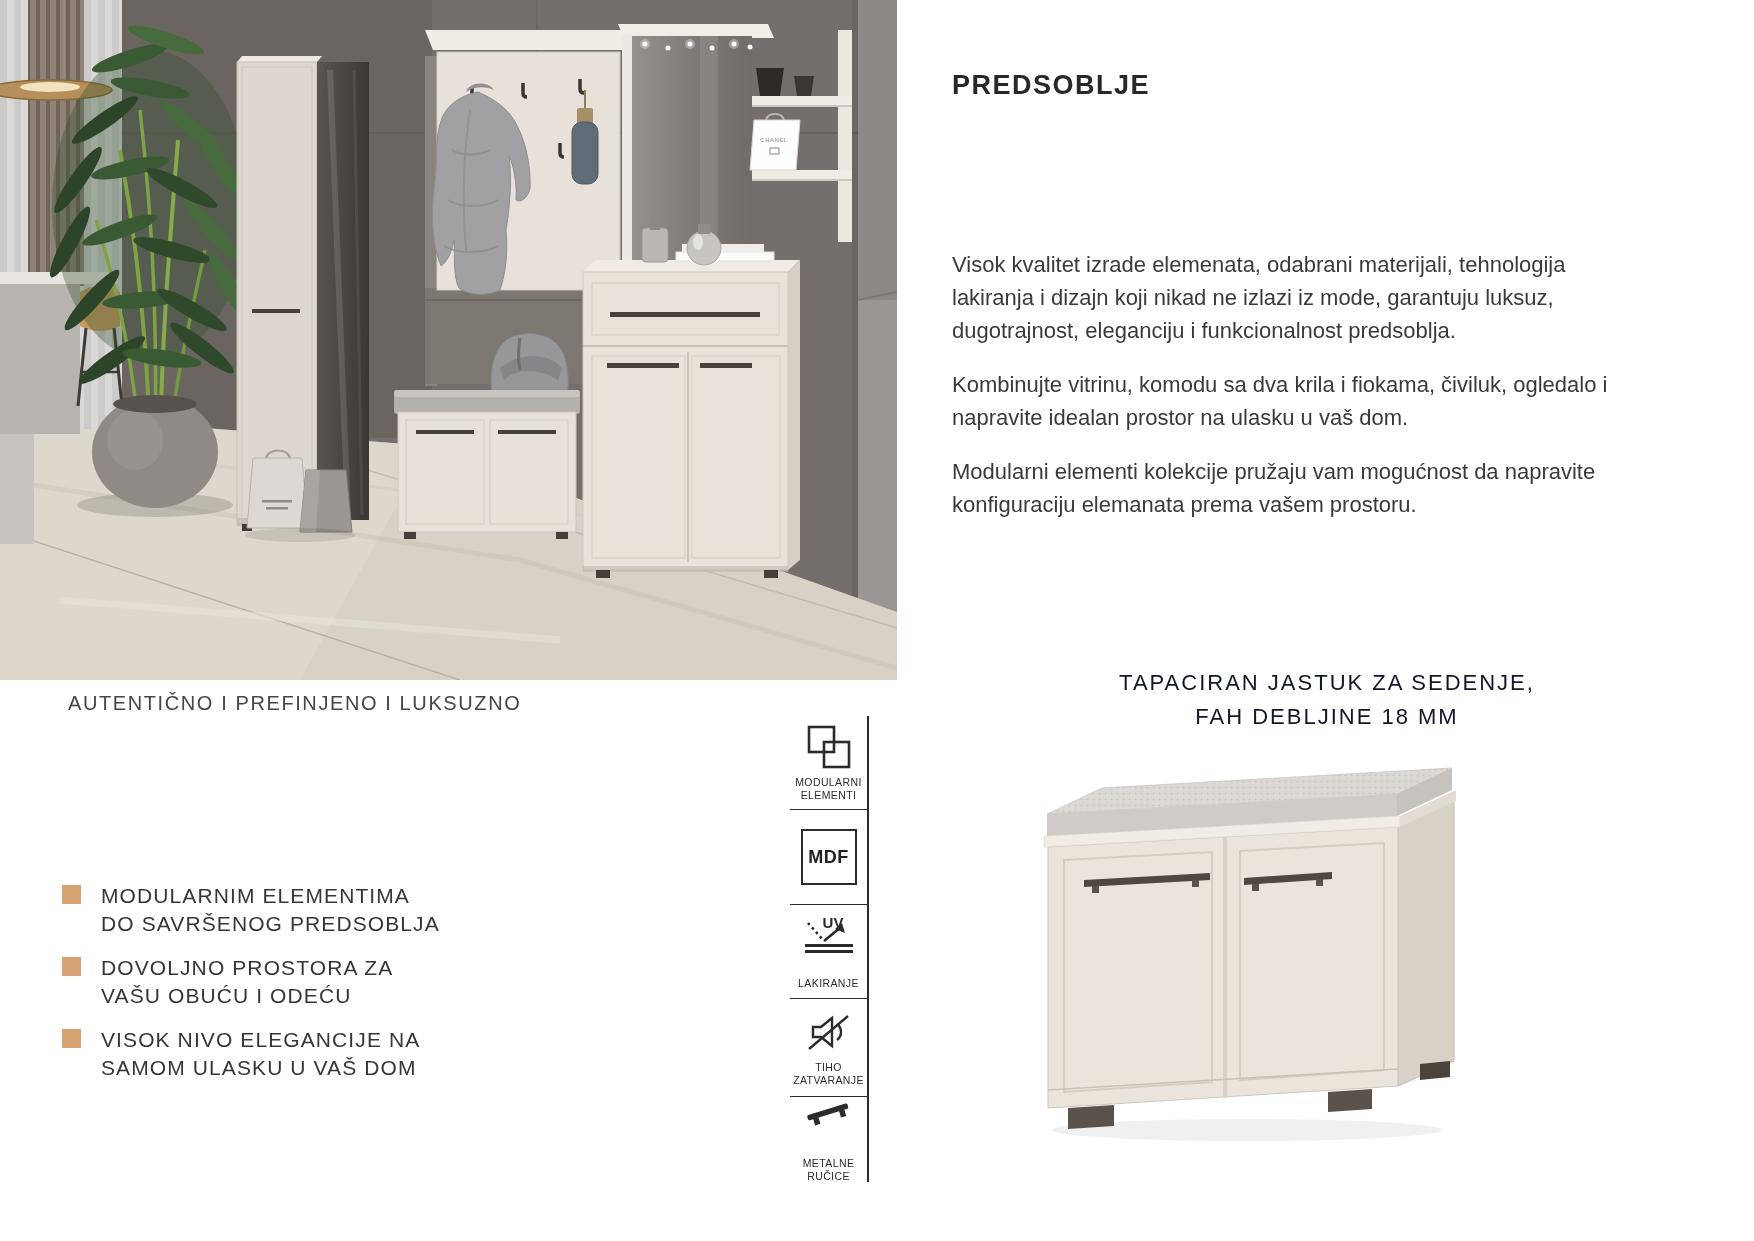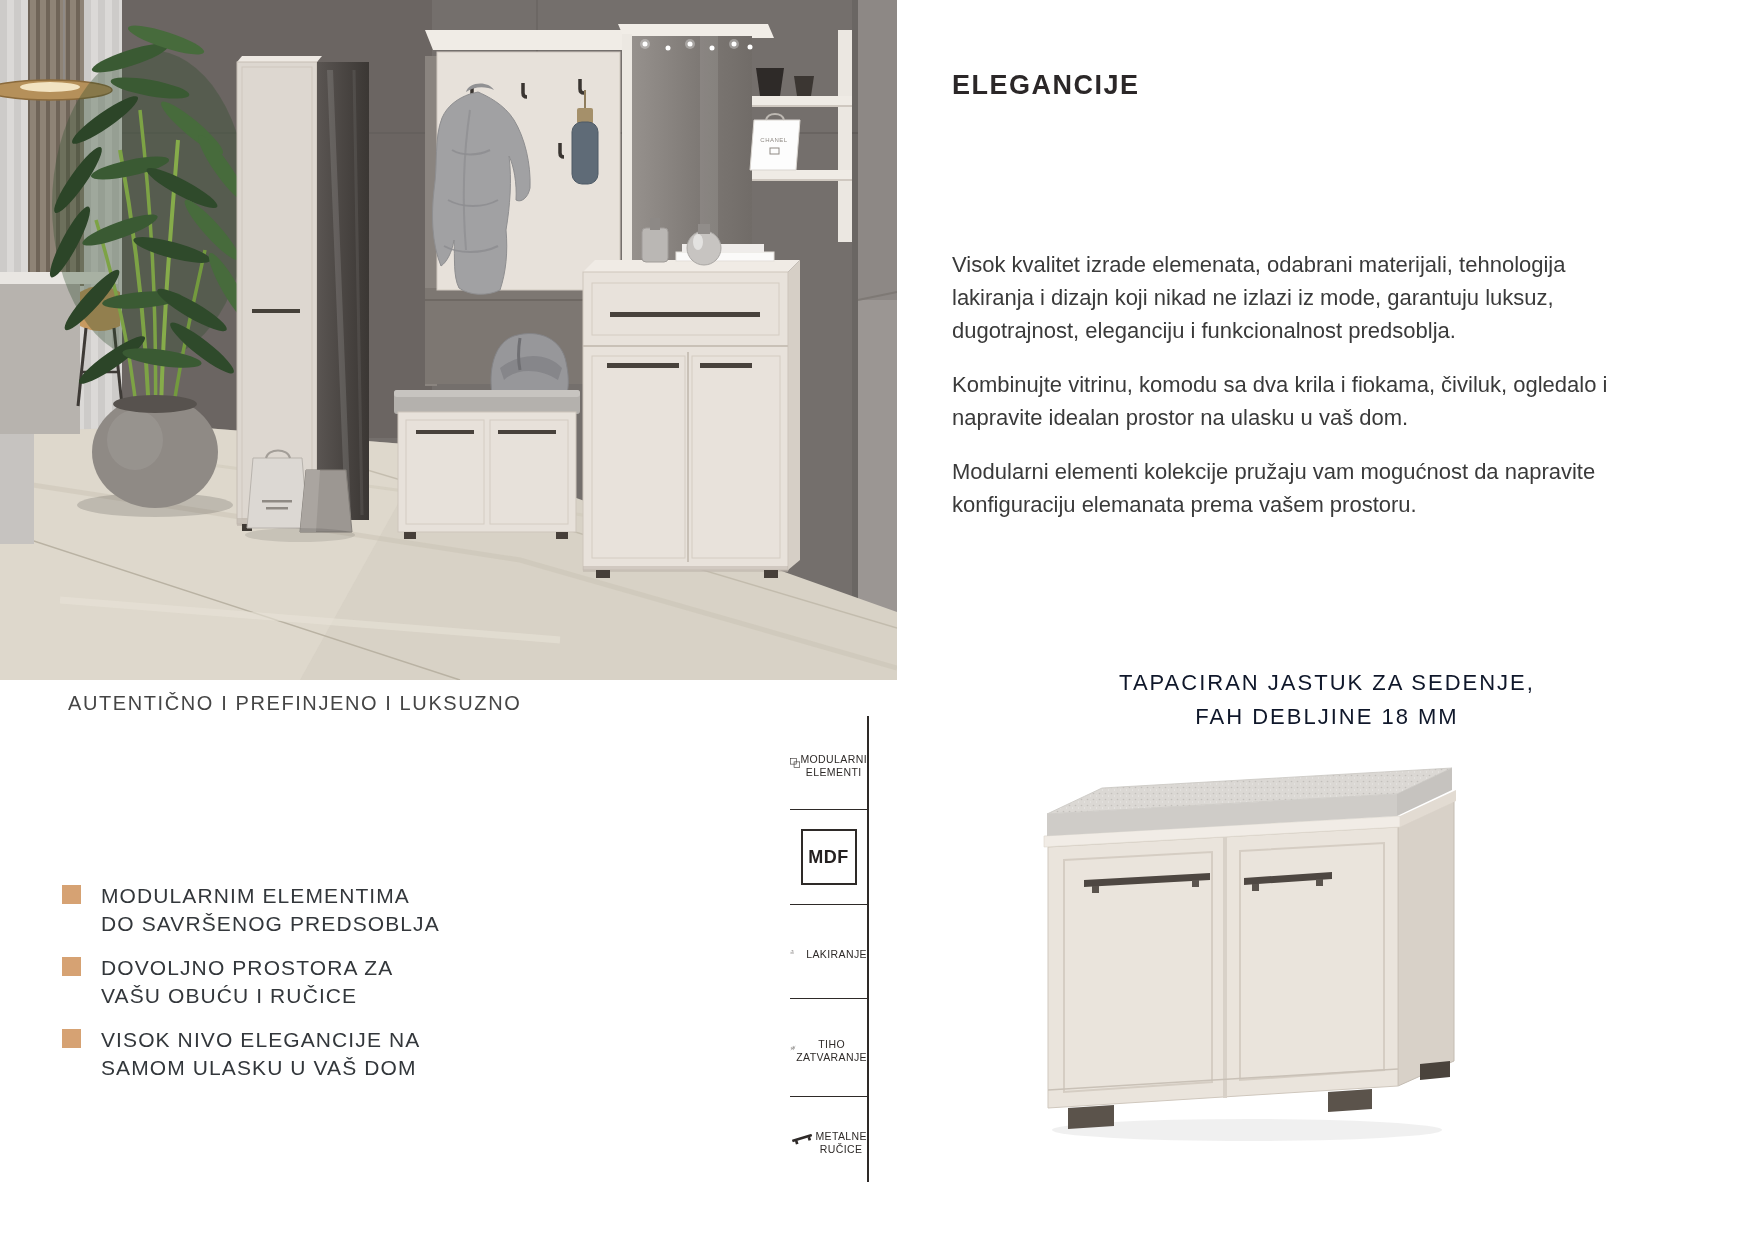--- a/index.html
+++ b/index.html
@@ -21,21 +21,21 @@
   .bullet .txt{
     margin-left:20px;font-size:21px;line-height:28px;letter-spacing:1.1px;
     color:#33373b;white-space:pre-line;
   }
 
   .features{
     position:absolute;left:790px;top:716px;width:79px;
     border-right:2px solid #2e2a28;box-sizing:border-box;
   }
   .feature{
-    display:flex;align-items:center;justify-content:center;
+    display:flex;flex-direction:column;align-items:center;justify-content:center;
     border-bottom:1.5px solid #2e2a28;box-sizing:border-box;
   }
   .feature:last-child{border-bottom:none;justify-content:space-between;}
   .f1{height:94px;} .f2{height:95px;} .f3{height:94px;gap:12px;} .f4{height:98px;} .f5{height:85px;}
   .feature .label{
     font-size:10.5px;line-height:12.5px;letter-spacing:.4px;color:#2e2a28;
     text-align:center;white-space:pre-line;margin-top:6px;
   }
   .mdf-box{
     width:56px;height:56px;border:2px solid #2e2a28;box-sizing:border-box;
@@ -303,21 +303,21 @@
 
   <div class="bullets">
     <div class="bullet">
       <span class="sq"></span>
       <span class="txt">MODULARNIM ELEMENTIMA
 DO SAVRŠENOG PREDSOBLJA</span>
     </div>
     <div class="bullet">
       <span class="sq"></span>
       <span class="txt">DOVOLJNO PROSTORA ZA
-VAŠU OBUĆU I RUČICE</span>
+VAŠU OBUĆU I ODEĆU</span>
     </div>
     <div class="bullet">
       <span class="sq"></span>
       <span class="txt">VISOK NIVO ELEGANCIJE NA
 SAMOM ULASKU U VAŠ DOM</span>
     </div>
   </div>
 
   <div class="features">
     <div class="feature f1">
@@ -358,21 +358,21 @@
           <rect x="5" y="12" width="42" height="5.5" rx="1.5"></rect>
           <rect x="10" y="17" width="5.5" height="7"></rect>
           <rect x="37" y="17" width="5.5" height="7"></rect>
         </g>
       </svg>
       <div class="label">METALNE
 RUČICE</div>
     </div>
   </div>
 
-  <div class="kicker">ELEGANCIJE</div>
+  <div class="kicker">PREDSOBLJE</div>
 
   <div class="paras">
     <p>Visok kvalitet izrade elemenata, odabrani materijali, tehnologija
 lakiranja i dizajn koji nikad ne izlazi iz mode, garantuju luksuz,
 dugotrajnost, eleganciju i funkcionalnost predsoblja.</p>
     <p>Kombinujte vitrinu, komodu sa dva krila i fiokama, čiviluk, ogledalo i
 napravite idealan prostor na ulasku u vaš dom.</p>
     <p>Modularni elementi kolekcije pružaju vam mogućnost da napravite
 konfiguraciju elemanata prema vašem prostoru.</p>
   </div>

